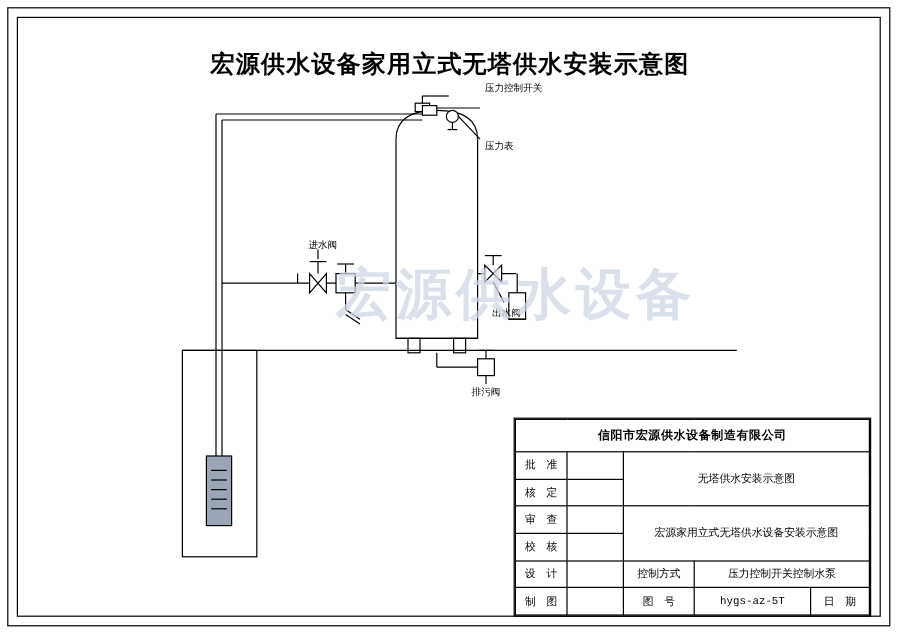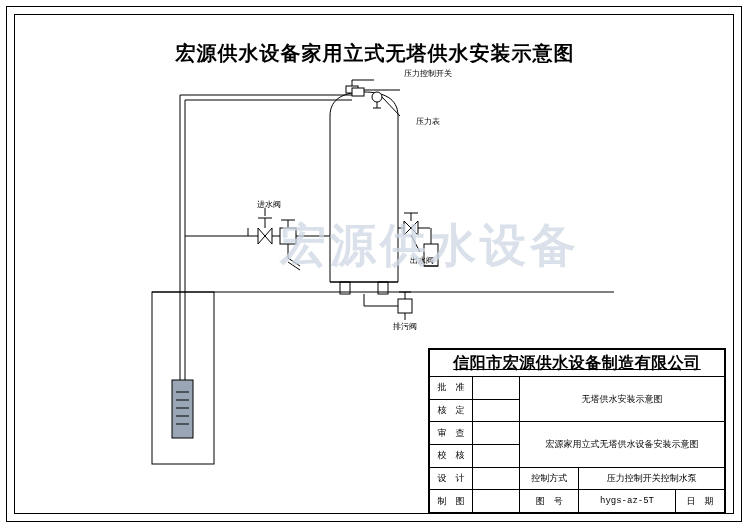--- a/index.html
+++ b/index.html
@@ -8,21 +8,21 @@
   .frame-outer{position:absolute;left:6px;top:6px;width:736px;height:516px;border:1px solid #000;box-sizing:border-box;}
   .frame-inner{position:absolute;left:14px;top:14px;width:720px;height:500px;border:1px solid #000;box-sizing:border-box;}
   .title{position:absolute;left:0;top:40px;width:750px;text-align:center;font-family:"DejaVu Sans",sans-serif;font-size:20px;font-weight:bold;color:#000;letter-spacing:1px;}
   .wm{position:absolute;left:160px;top:215px;width:420px;text-align:right;font-family:"DejaVu Sans",sans-serif;font-size:46px;font-weight:bold;color:#cfd8e4;opacity:.75;letter-spacing:4px;white-space:nowrap;pointer-events:none;}
   .lbl{position:absolute;font-family:"DejaVu Sans",sans-serif;font-size:8px;color:#000;white-space:nowrap;}
   svg.diagram{position:absolute;left:0;top:0;width:750px;height:530px;}
   
   .tb{position:absolute;left:428px;top:348px;width:298px;height:166px;border:1px solid #000;box-sizing:border-box;font-family:"DejaVu Sans",sans-serif;}
   .tb table{border-collapse:collapse;width:100%;height:100%;}
   .tb td{border:1px solid #000;font-size:9px;text-align:center;color:#000;padding:0;}
-  .tb td.company{font-size:16px;font-weight:bold;letter-spacing:.5px;text-decoration:underline;}
+  .tb td.company{font-size:10px;font-weight:bold;letter-spacing:.5px;}
   .tb td.key{width:42px;}
   .tb td.blank{width:46px;}
   .mono{font-family:Liberation Mono, monospace;font-size:9px;}
 </style>
 </head>
 <body>
 
 <div id="sheet">
 
   <div class="frame-outer"></div>
@@ -98,21 +98,21 @@
 
       <line x1="364" y1="90" x2="400" y2="90"></line>
       <line x1="382" y1="97" x2="400" y2="116"></line>
       <line x1="265" y1="216" x2="265" y2="208"></line>
       <line x1="411" y1="235" x2="420" y2="252"></line>
       <line x1="405" y1="313" x2="405" y2="320"></line>
     </g>
   </svg>
 
   <div class="lbl" style="left:404px;top:68px;">压力控制开关</div>
-  <div class="lbl" style="left:416px;top:116px;text-align:center;">压力表</div>
+  <div class="lbl" style="left:404px;top:116px;text-align:center;">压力表</div>
   <div class="lbl" style="left:257px;top:199px;">进水阀</div>
   <div class="lbl" style="left:410px;top:255px;">出水阀</div>
   <div class="lbl" style="left:393px;top:321px;">排污阀</div>
 
   <div class="wm">宏源供水设备</div>
 
   <div class="tb">
     <table>
       <tbody>
           <tr>

